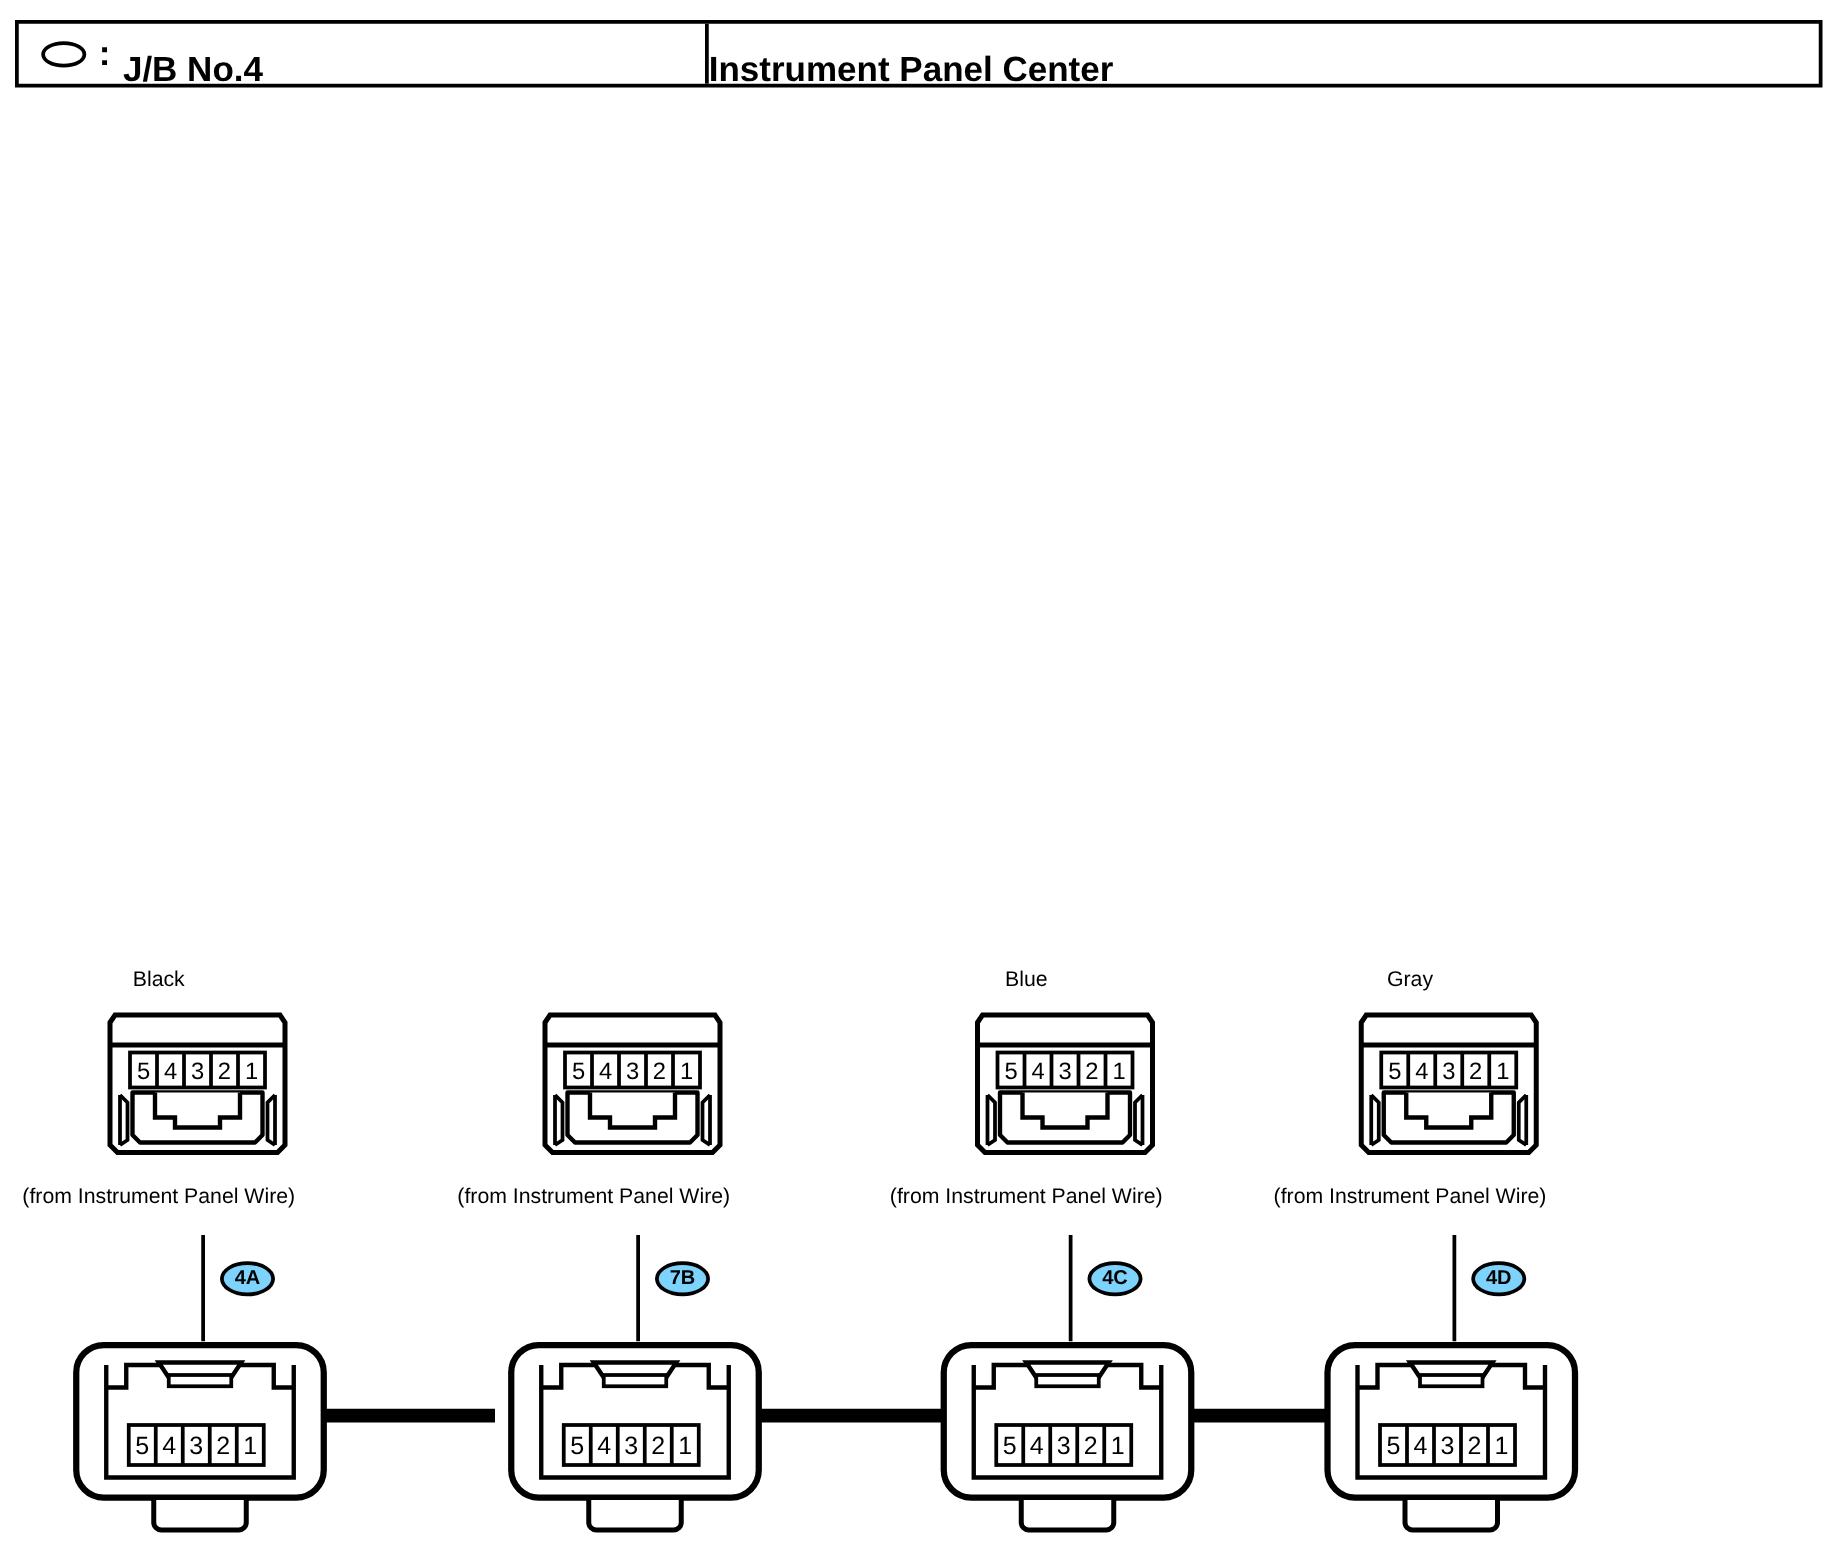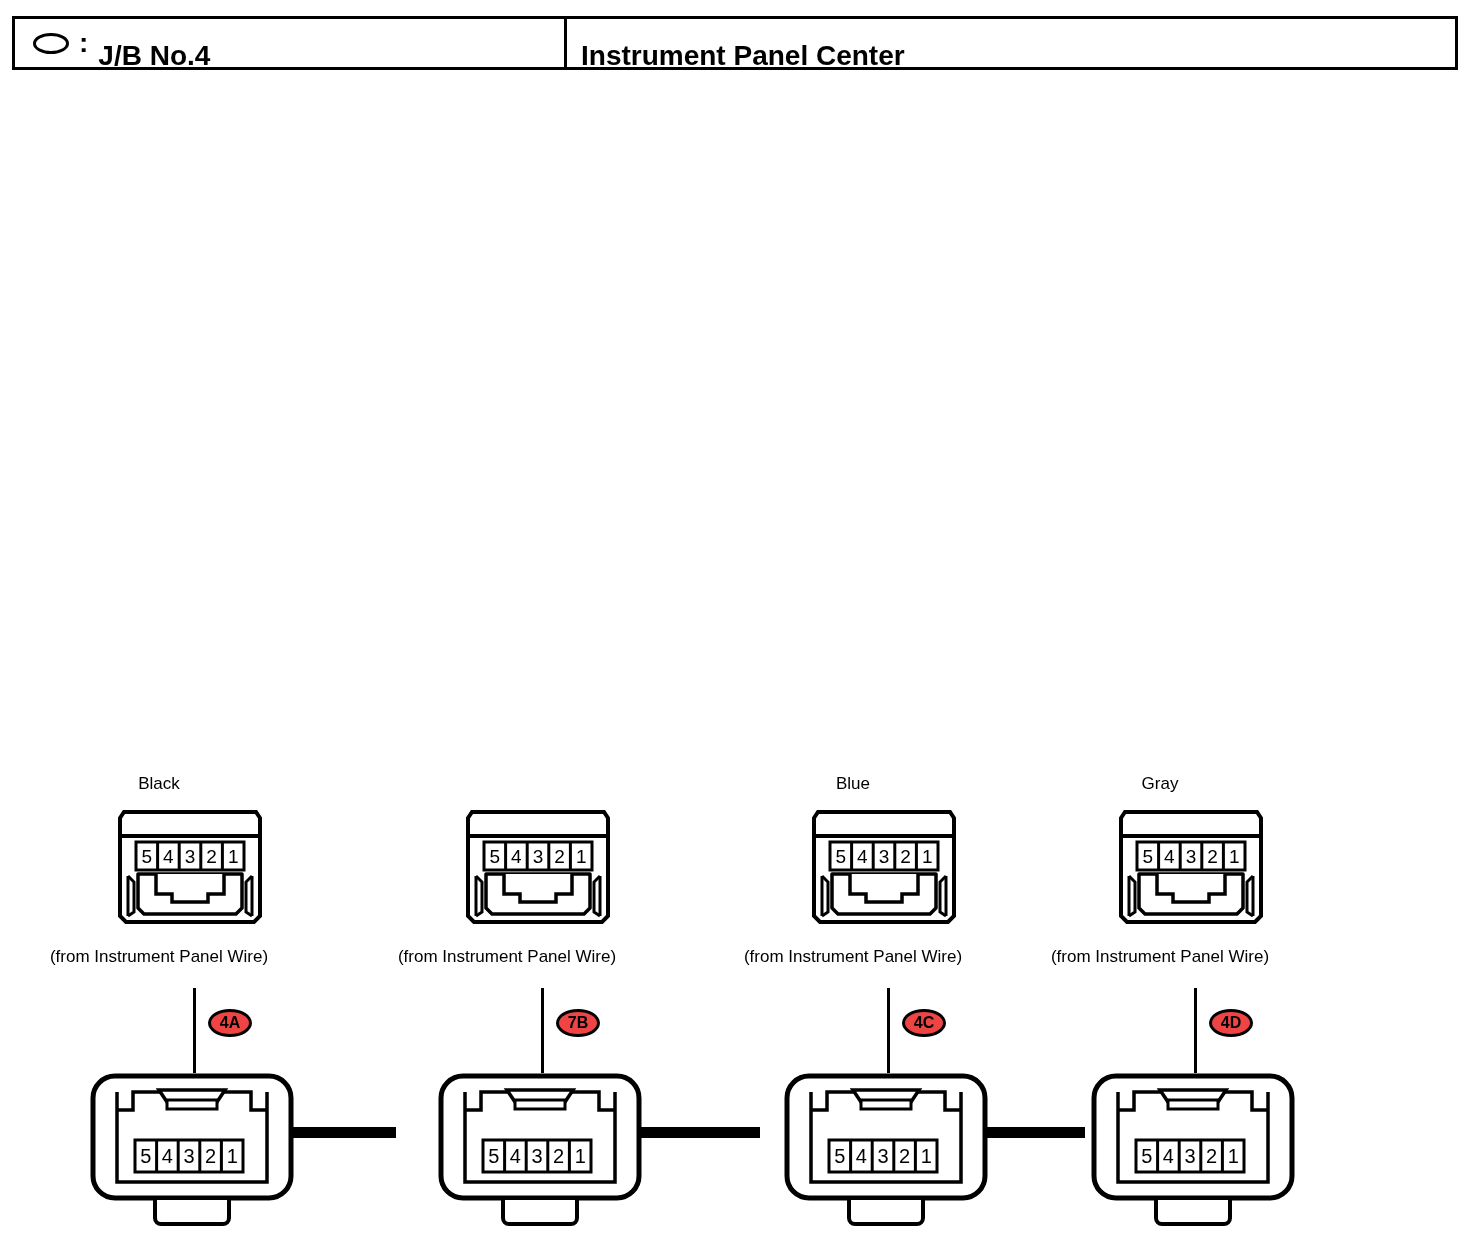--- a/index.html
+++ b/index.html
@@ -26,37 +26,36 @@
     width:552px;
     box-sizing:border-box;
     border-right:3px solid #000;
     display:flex;align-items:center;
     padding-left:18px;
     gap:10px;
   }
   #header-right{
     flex:1;
     display:flex;align-items:center;
-    padding-left:14px;
   }
   .hdr-text{
     font-size:28px;font-weight:bold;letter-spacing:0px;
     white-space:nowrap;line-height:1;margin-top:26px;
   }
   .oval-symbol{
     width:36px;height:21px;
     border:3.5px solid #000;
     border-radius:50%;
     box-sizing:border-box;
     flex:0 0 auto;
   }
   .colon{font-size:28px;font-weight:bold;line-height:1;}
 
   
-  .group{position:absolute;top:0;width:360px;height:1240px;margin-left:32px;}
+  .group{position:absolute;top:0;width:360px;height:1240px;}
 
   
   .color-label{
     position:absolute;top:775px;left:0;width:234px;
     text-align:center;font-size:17px;line-height:1;
     white-space:nowrap;
   }
 
   
   .top-conn{position:absolute;top:808px;left:58px;}
@@ -76,21 +75,21 @@
 
   
   .badge{
     position:absolute;left:166px;top:1009px;
     width:44px;height:28px;
     border:3.5px solid #000;
     border-radius:50%;
     box-sizing:border-box;
     display:flex;align-items:center;justify-content:center;
     font-size:16px;font-weight:bold;line-height:1;
-    background:#ef4444;
+    background:#7dd3fc;
   }
 
   
   .bot-conn{position:absolute;top:1070px;left:45px;}
 
   
   .wire{
     position:absolute;height:11px;background:#000;top:1127px;
   }
 

